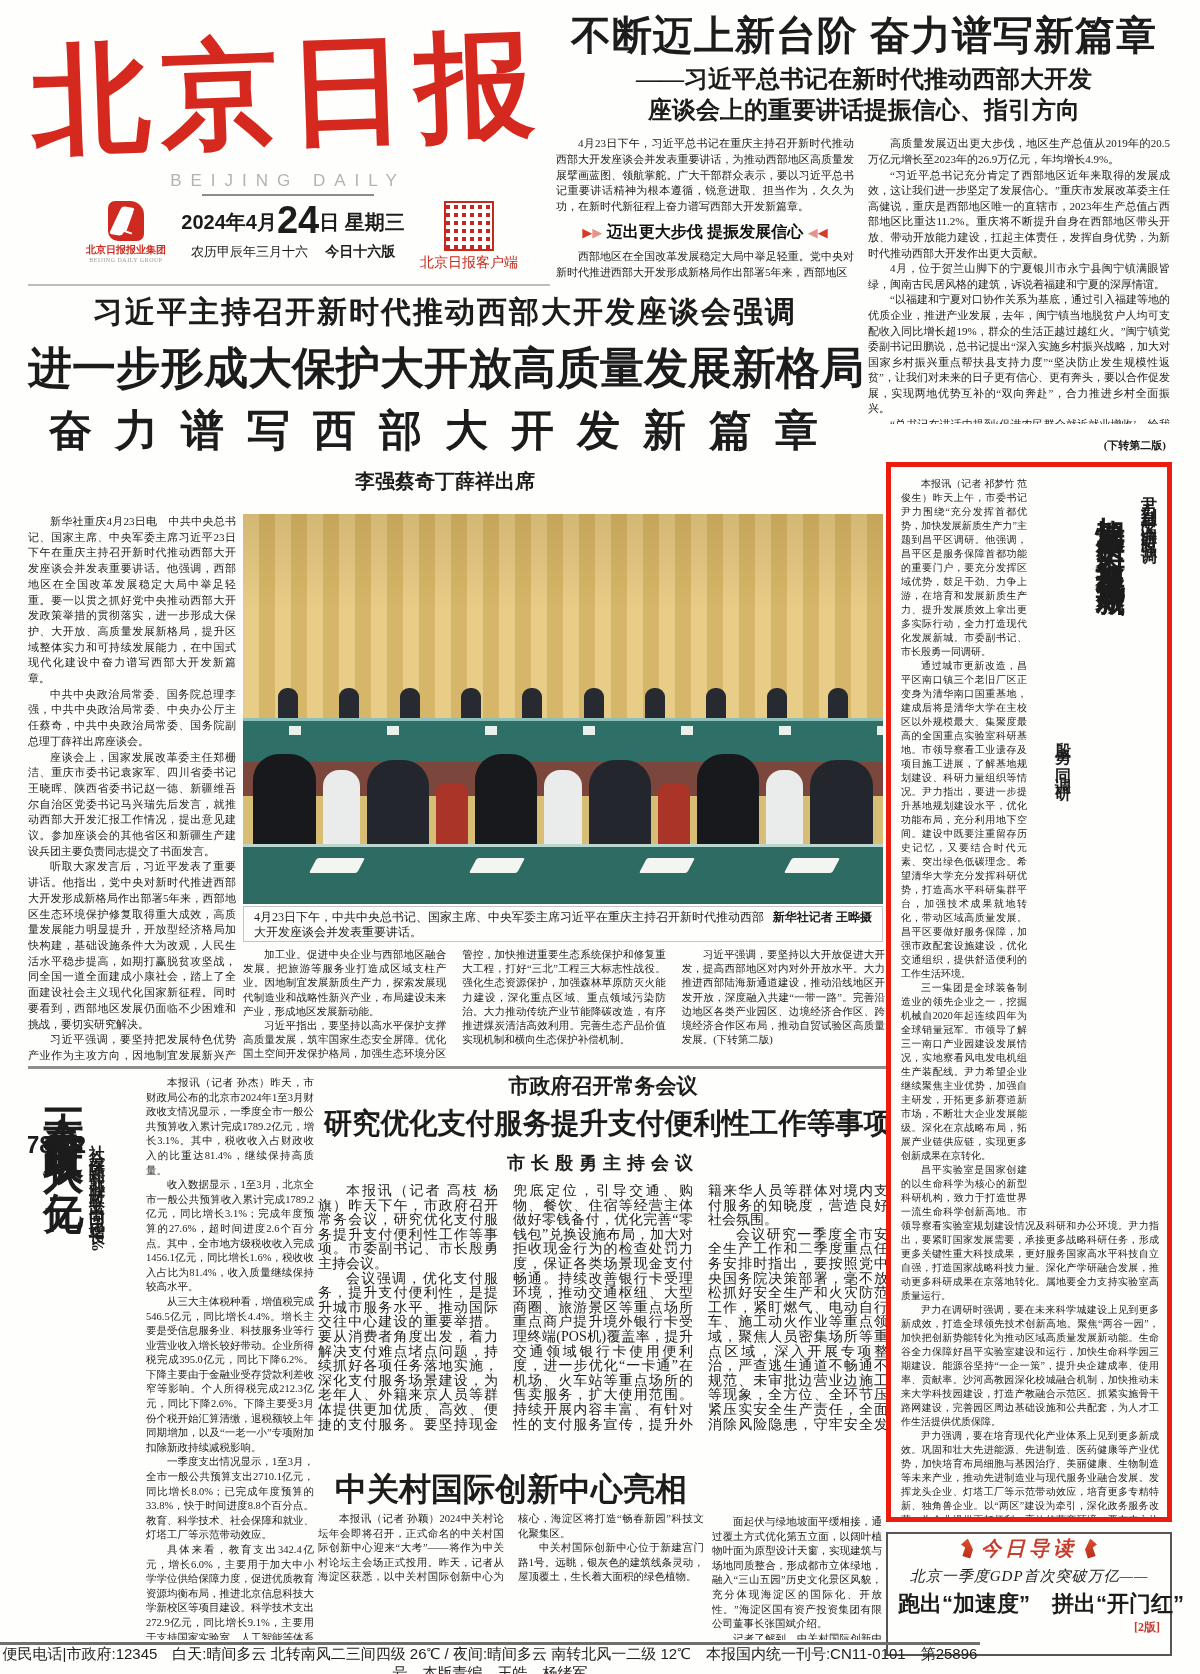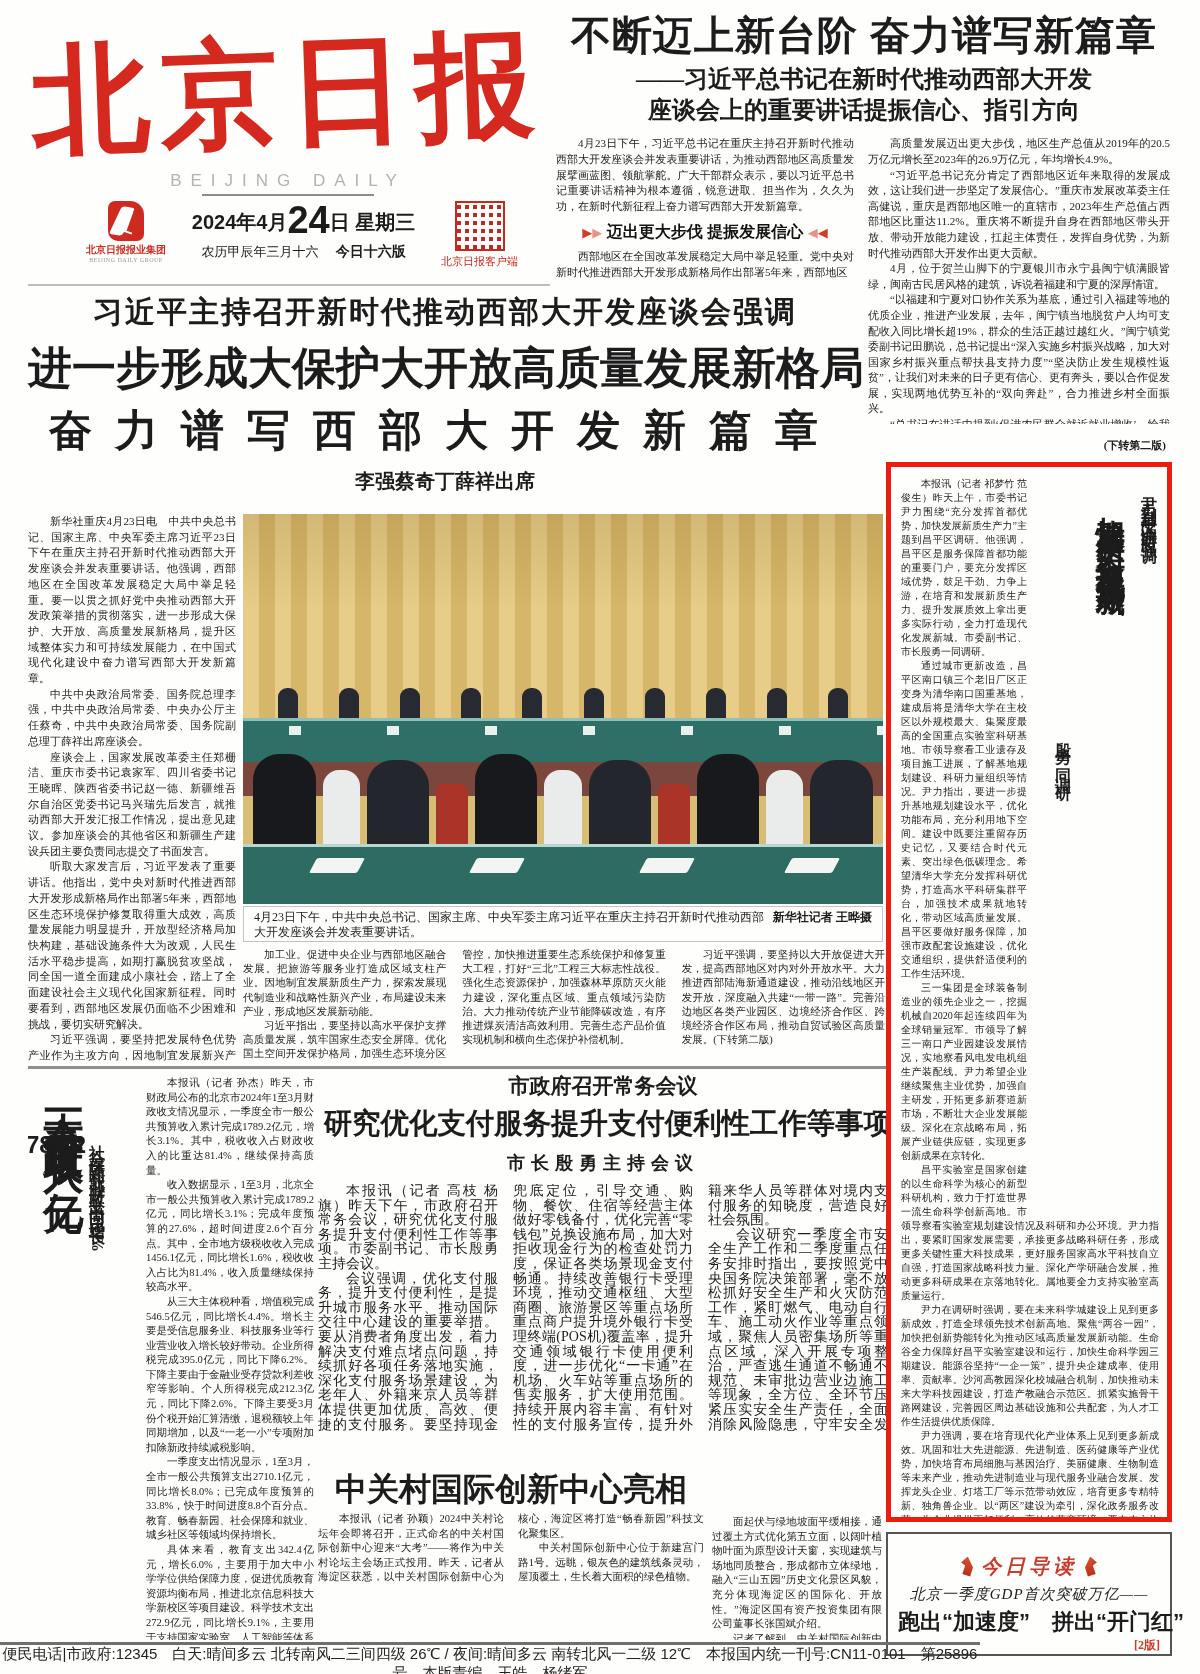--- a/index.html
+++ b/index.html
@@ -38,21 +38,21 @@
   .date-l2 { margin-top:4px; font-size:13px; font-family:"Liberation Serif",serif; }
   .date-l2 .ed { font-weight:bold; margin-left:14px; font-size:14px; }
   .qr-block { text-align:center; }
   .qr {
     width:50px; height:50px; margin:0 auto; border:2px solid #c5281c; padding:2px;
     background:
       repeating-linear-gradient(0deg,#c5281c 0 4px,#fff 4px 8px),
       repeating-linear-gradient(90deg,#c5281c 0 4px,#fff 4px 8px);
     background-blend-mode:lighten;
   }
-  .qr-label { font-size:11px; color:#c5281c; margin-top:3px; white-space:nowrap; }
+  .qr-label { font-size:14px; color:#c5281c; margin-top:3px; white-space:nowrap; }
   #mast-divider { left:28px; top:284px; width:522px; height:2px; background:#bdbdbd; }
 
   
   #top-article { left:556px; top:12px; width:616px; height:448px; overflow:hidden; }
   .ta-h1 { font-family:"Liberation Sans",sans-serif; font-weight:900; font-size:40px;
     text-align:center; letter-spacing:1px; line-height:1.15; white-space:nowrap; }
   .ta-sub { font-weight:bold; font-size:24px; text-align:center; line-height:1.3; margin-top:6px; }
   .ta-body { display:flex; gap:14px; margin-top:10px; font-size:11px; line-height:15.6px; }
   .ta-col1 { width:298px; }
   .ta-col2 { width:302px; max-height:288px; overflow:hidden; }
@@ -147,21 +147,21 @@
   .vh-kicker { position:absolute; right:0; top:8px; writing-mode:vertical-rl;
     font-family:"Liberation Sans",sans-serif; font-weight:bold; font-size:16px; letter-spacing:5px; }
   .vh-main { position:absolute; right:28px; top:16px; writing-mode:vertical-rl;
     font-family:"DejaVu Serif",serif; font-weight:900; font-size:29px; letter-spacing:3px; height:716px; }
   .vh-sub { position:absolute; right:86px; top:252px; writing-mode:vertical-rl;
     font-size:16px; font-weight:bold; letter-spacing:9px; }
   .rb-body { font-size:10px; line-height:14px; }
 
   
   #daodu { left:886px; top:1532px; width:286px; height:124px; border:2px solid #555;
-    text-align:center; padding:19px 10px 4px; }
+    text-align:center; padding:1px 10px 4px; }
   .dd-title { color:#c83c2e; font-weight:bold; font-size:20px; letter-spacing:4px;
     font-style:italic; display:inline-block; vertical-align:middle; }
   .flame { display:inline-block; width:13px; height:20px; vertical-align:middle; margin:0 8px;
     background:linear-gradient(200deg,#e0522f,#b02818); clip-path:polygon(60% 0,100% 55%,78% 100%,18% 88%,40% 45%,8% 30%); }
   .dd-l1 { font-size:15px; font-style:italic; margin-top:5px; letter-spacing:1px; }
   .dd-l2 { font-family:"Liberation Sans",sans-serif; font-weight:900; font-size:22px; margin-top:3px; white-space:nowrap; }
   .dd-page { color:#c83c2e; font-size:12px; text-align:right; font-weight:bold; }
 
   
   #footer { left:0; top:1642px; width:980px; border-top:3px solid #6f6f6f; 
@@ -297,21 +297,21 @@
         <span class="fh-main">本市一季度财政收入</span>
         <span class="fh-amount">1789.2</span>
         <span class="fh-unit">亿元</span>
       </div>
       <span class="fh-sub">社会保障和就业财政支出同比增长6%</span>
     </div>
     <div class="fiscal-body just">
         <p>本报讯（记者 孙杰）昨天，市财政局公布的北京市2024年1至3月财政收支情况显示，一季度全市一般公共预算收入累计完成1789.2亿元，增长3.1%。其中，税收收入占财政收入的比重达81.4%，继续保持高质量。</p>
         <p>收入数据显示，1至3月，北京全市一般公共预算收入累计完成1789.2亿元，同比增长3.1%；完成年度预算的27.6%，超时间进度2.6个百分点。其中，全市地方级税收收入完成1456.1亿元，同比增长1.6%，税收收入占比为81.4%，收入质量继续保持较高水平。</p>
         <p>从三大主体税种看，增值税完成546.5亿元，同比增长4.4%。增长主要是受信息服务业、科技服务业等行业营业收入增长较好带动。企业所得税完成395.0亿元，同比下降6.2%。下降主要由于金融业受存贷款利差收窄等影响。个人所得税完成212.3亿元，同比下降2.6%。下降主要受3月份个税开始汇算清缴，退税额较上年同期增加，以及“一老一小”专项附加扣除新政持续减税影响。</p>
-        <p>一季度支出情况显示，1至3月，全市一般公共预算支出2710.1亿元，同比增长8.0%；已完成年度预算的33.8%，快于时间进度8.8个百分点。教育、畅春新园、社会保障和就业、城乡社区等领域均保持增长。</p>
+        <p>一季度支出情况显示，1至3月，全市一般公共预算支出2710.1亿元，同比增长8.0%；已完成年度预算的33.8%，快于时间进度8.8个百分点。教育、科学技术、社会保障和就业、灯塔工厂等示范带动效应。</p>
         <p>具体来看，教育支出342.4亿元，增长6.0%，主要用于加大中小学学位供给保障力度，促进优质教育资源均衡布局，推进北京信息科技大学新校区等项目建设。科学技术支出272.9亿元，同比增长9.1%，主要用于支持国家实验室、人工智能等体系建设，落实就业创业。社会保障和就业支出378.1亿元，增幅较高，主要是支持地铁1号线等路段，以及用好重点工程建设等。</p>
       </div>
   </div>
 
   <div class="abs" id="council">
     <div class="c-kicker">市政府召开常务会议</div>
     <div class="c-head">研究优化支付服务提升支付便利性工作等事项</div>
     <div class="c-sub">市长殷勇主持会议</div>
     <div class="c-body just">
         <p>本报讯（记者 高枝 杨旗）昨天下午，市政府召开常务会议，研究优化支付服务提升支付便利性工作等事项。市委副书记、市长殷勇主持会议。</p>

